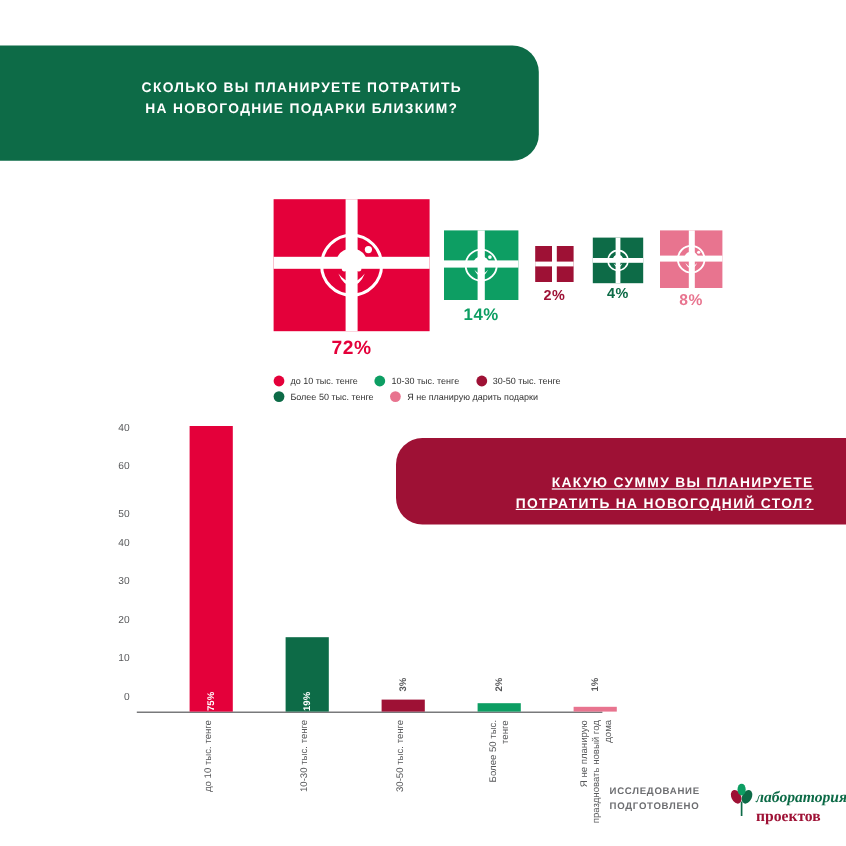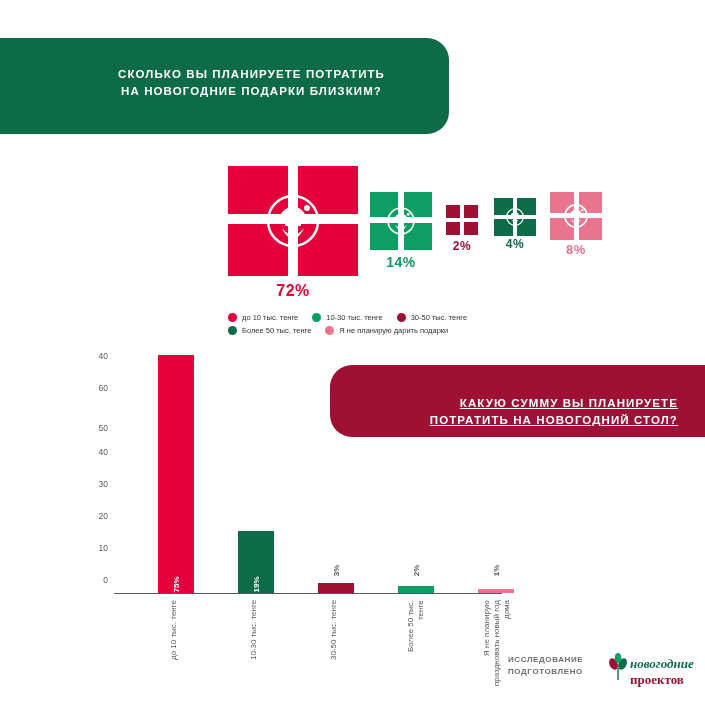--- a/index.html
+++ b/index.html
@@ -264,16 +264,16 @@
     <span style="display:block">Исследование</span>
     <span style="display:block">подготовлено</span>
   </div>
   <div id="logo">
     <svg id="logo-mark" viewBox="0 0 20 28">
       <path d="M10 27 L10 15" stroke="#0d6b47" stroke-width="1.4" fill="none"></path>
       <ellipse cx="5.5" cy="11" rx="4" ry="6" fill="#9e1135" transform="rotate(-25 5.5 11)"></ellipse>
       <ellipse cx="14.5" cy="11" rx="4" ry="6" fill="#0d6b47" transform="rotate(25 14.5 11)"></ellipse>
       <ellipse cx="10" cy="5" rx="3.4" ry="5" fill="#0d9e63"></ellipse>
     </svg>
-    <div id="logo-name">новогодние</div>
+    <div id="logo-name">лаборатория</div>
     <div id="logo-sub">проектов</div>
   </div>
 </div>
 
 </body></html>

